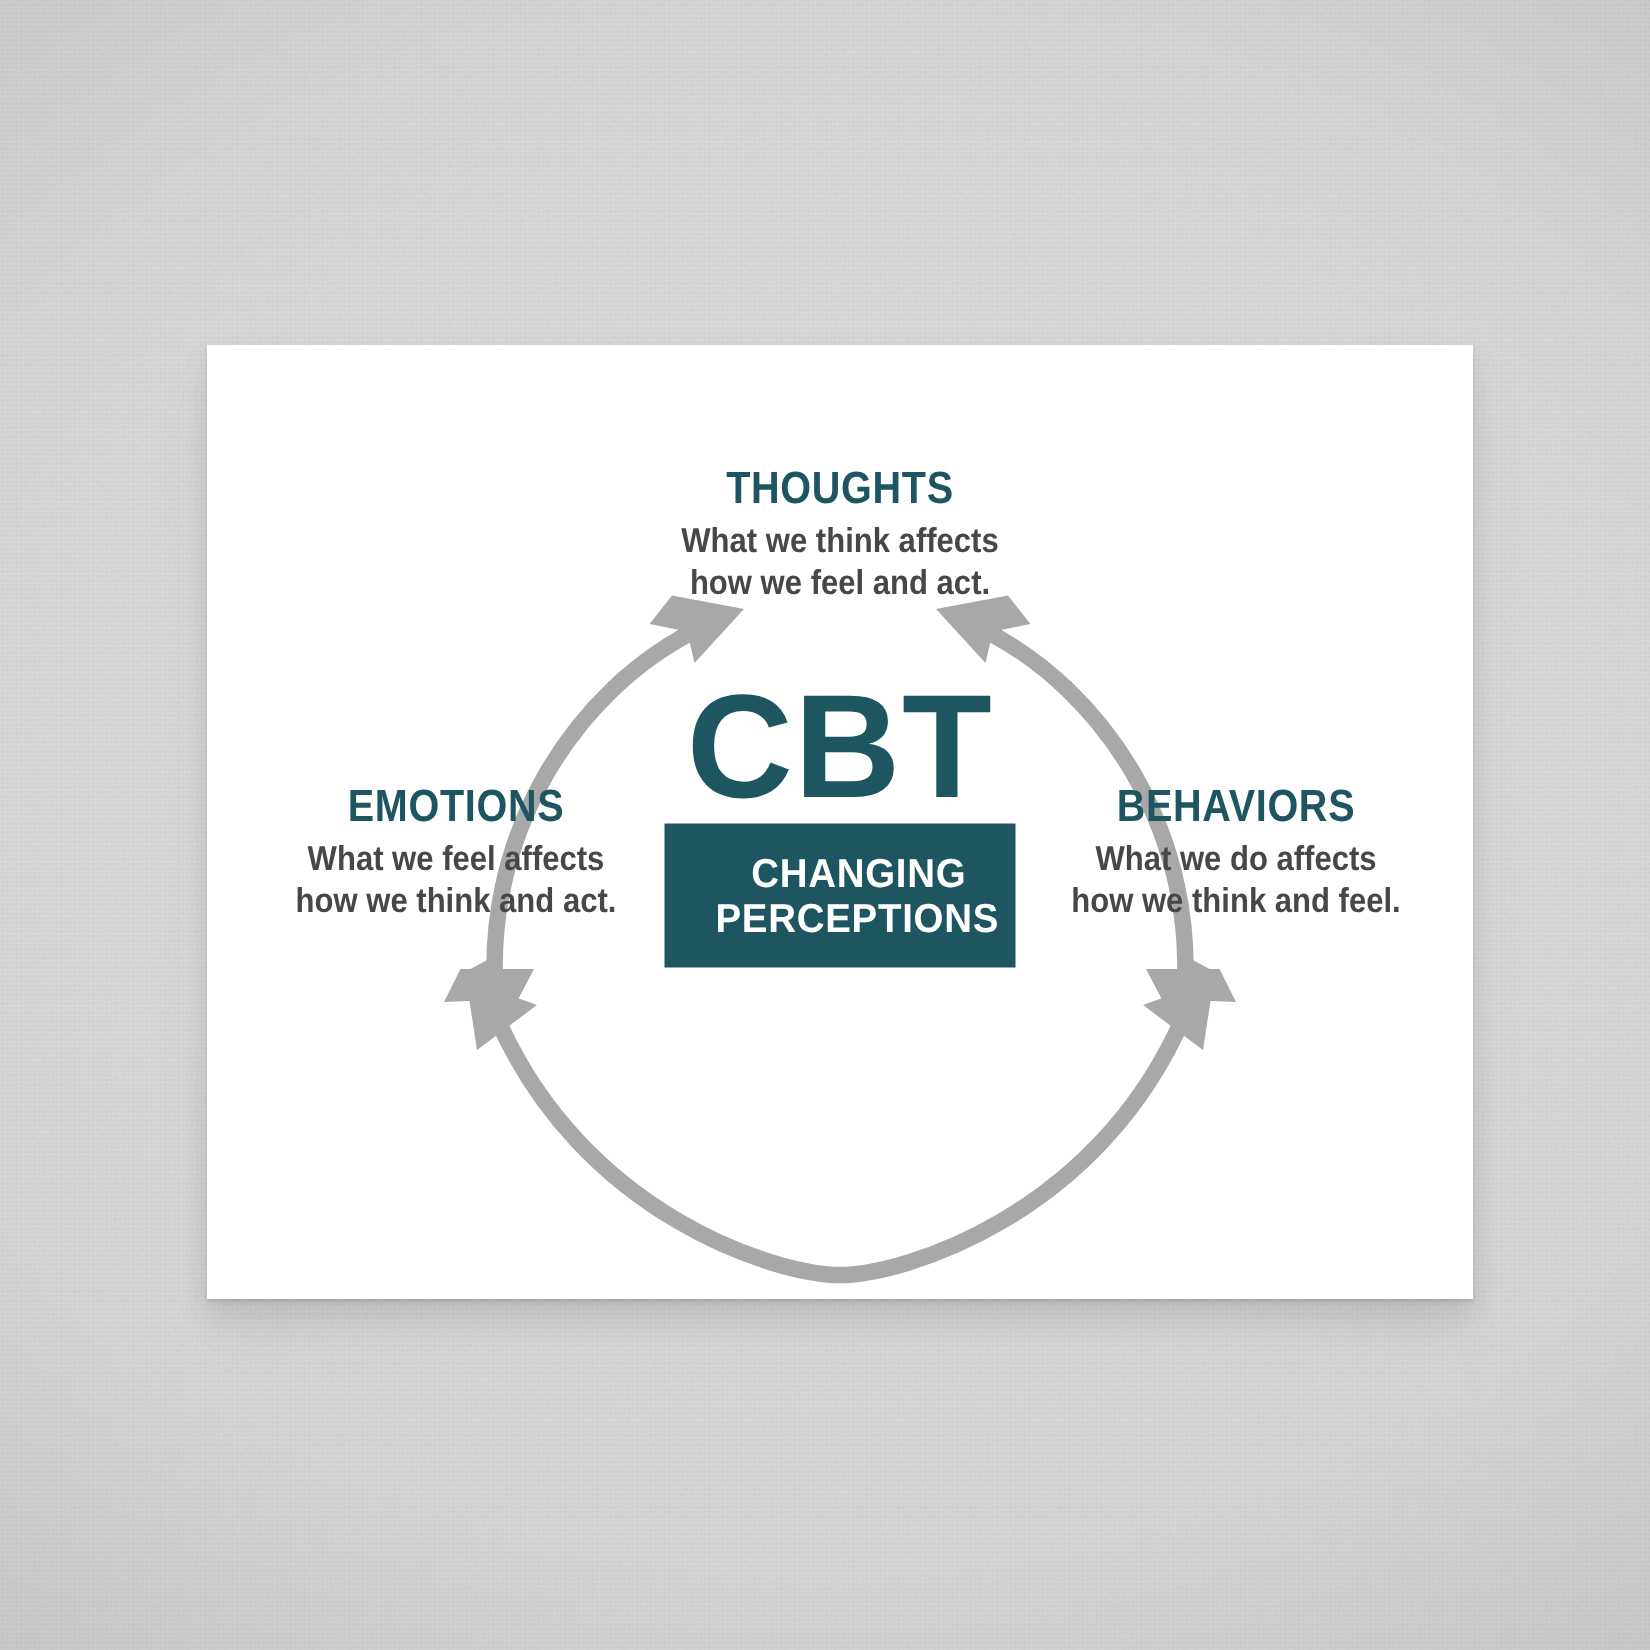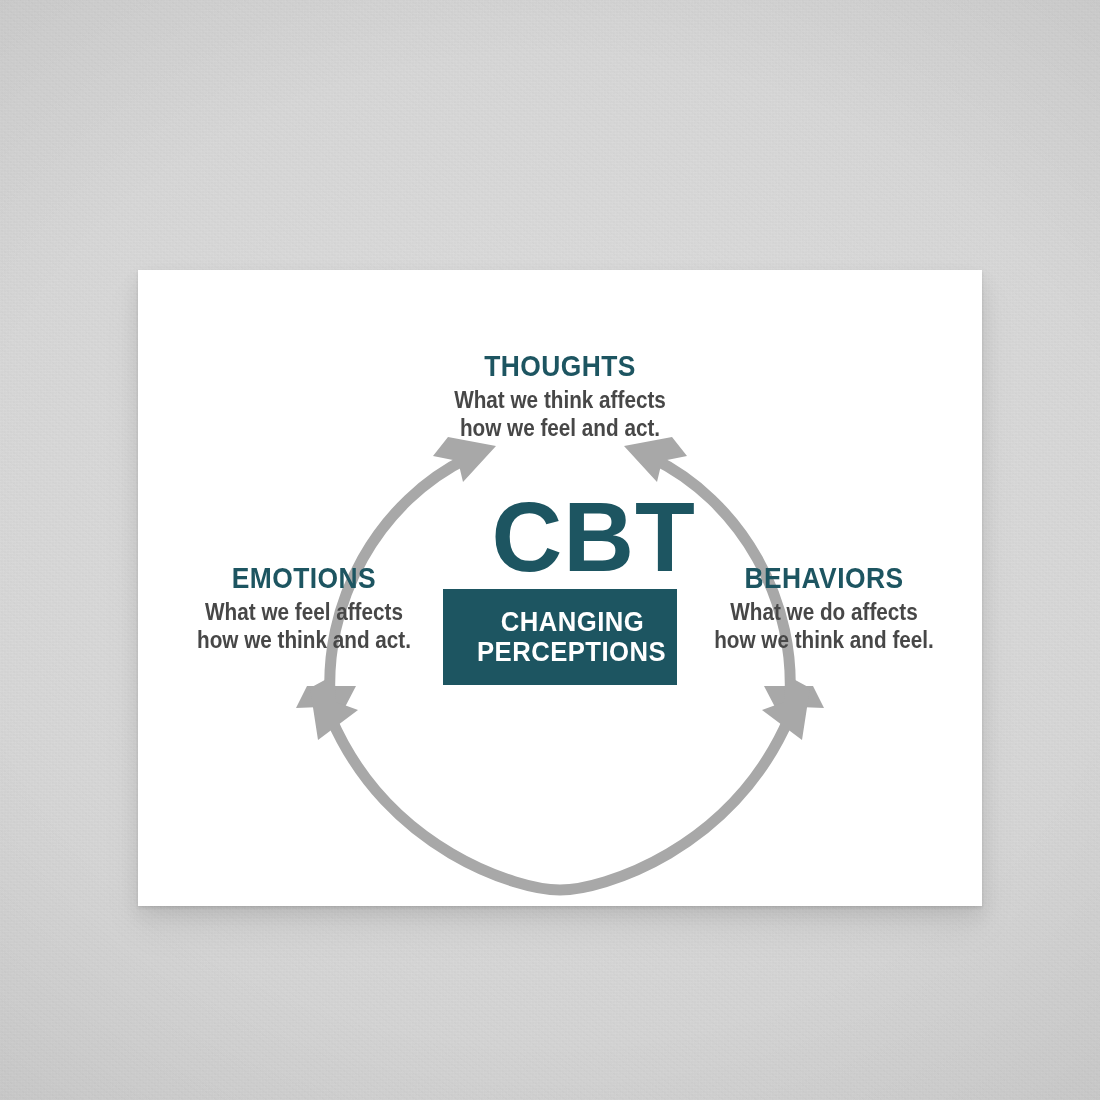--- a/index.html
+++ b/index.html
@@ -42,21 +42,20 @@
     position: absolute;
     left: 138px;
     top: 230px;
     width: 844px;
     height: 636px;
     background: #ffffff;
     box-shadow:
       0 2px 3px rgba(0,0,0,.10),
       0 10px 18px rgba(0,0,0,.085),
       0 22px 40px rgba(0,0,0,.05);
-    margin-top: 40px;
   }
 
   #diagram {
     position: absolute;
     inset: 0;
   }
   #arcs {
     position: absolute;
     left: 0; top: 0;
     width: 844px;
@@ -92,21 +91,21 @@
   #node-thoughts { left: 282px; top: 80px; width: 280px; }
   #node-emotions { left: 16px;  top: 292px; width: 300px; }
   #node-behaviors{ left: 536px; top: 292px; width: 300px; }
 
   
   #logo {
     position: absolute;
     left: 286px;
     top: 221px;
     width: 272px;
-    text-align: right;
+    text-align: center;
   }
   #logo-word {
     color: #1d5561;
     font-family: "Liberation Sans", sans-serif;
     font-weight: bold;
     font-size: 98px;
     line-height: .94;
     letter-spacing: 1px;
   }
   #logo-box {

